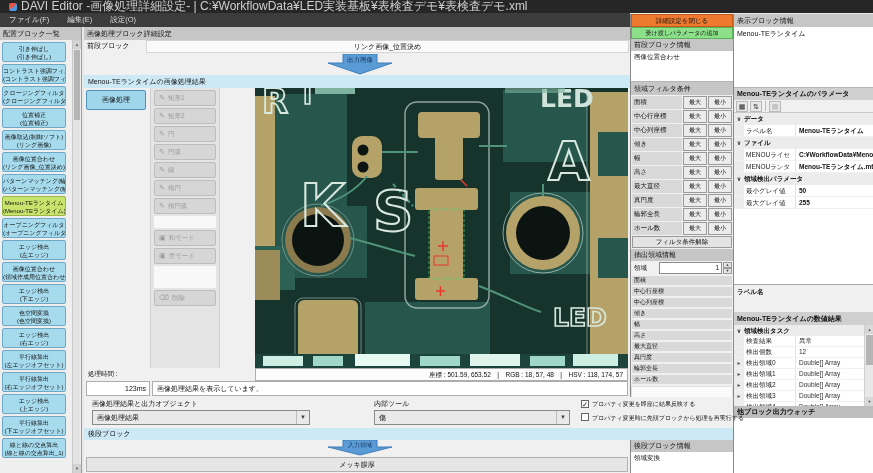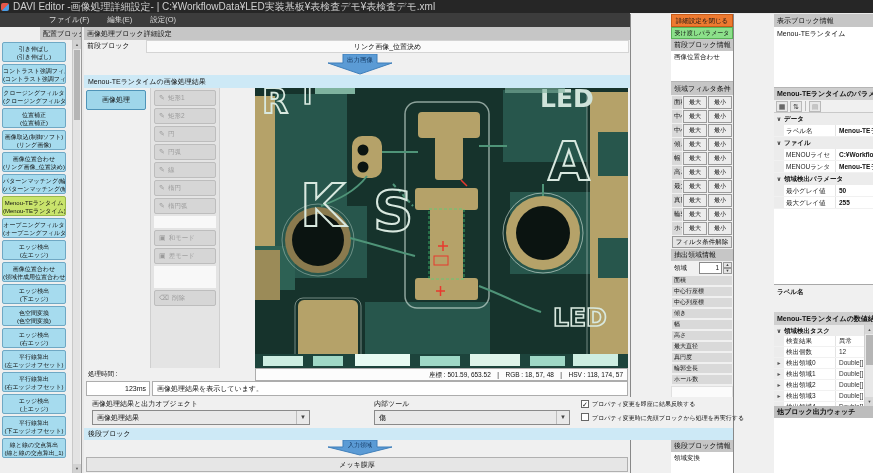--- a/index.html
+++ b/index.html
@@ -1,21 +1,21 @@
 <!DOCTYPE html>
 <html><head>
 <meta charset="utf-8">
 <style>
   * { box-sizing: border-box; margin: 0; padding: 0; }
   html,body { width:873px; height:473px; overflow:hidden; }
   body { position:relative; font-family:"Liberation Sans","DejaVu Sans",sans-serif; background:#e9e9e9; color:#111; }
-  .abs { position:absolute;padding-left:40px; }
+  .abs { position:absolute; }
 
   
-  #titlebar { left:0; top:0; width:873px; height:13px; background:#262626; color:#cfcfcf; font-size:10px; line-height:13px; padding-left:1px; }
+  #titlebar { left:0; top:0; width:873px; height:13px; background:#262626; color:#cfcfcf; font-size:12px; line-height:13px; padding-left:9px; }
   #app-icon { display:inline-block; width:8px; height:8px; vertical-align:-1px; margin-right:4px;
               background:linear-gradient(135deg,#e2574c 0 50%,#4c9be2 50% 100%); border-radius:2px; }
   #menubar { left:0; top:13px; width:630px; height:14px; background:#3c3c3c; color:#dcdcdc; font-size:7.5px; display:flex; align-items:center; }
   .menu-item { padding:0 9px; height:14px; line-height:14px; }
 
   
   .hdr { background:#c6c6c6; color:#111; font-size:7px; line-height:12px; padding-left:3px; white-space:nowrap; overflow:hidden; }
   .hdrb { font-weight:bold; }
   .whitebox { background:#ffffff; border-bottom:1px solid #b5b5b5; font-size:6.5px; padding:2px 3px; overflow:hidden; }
 

